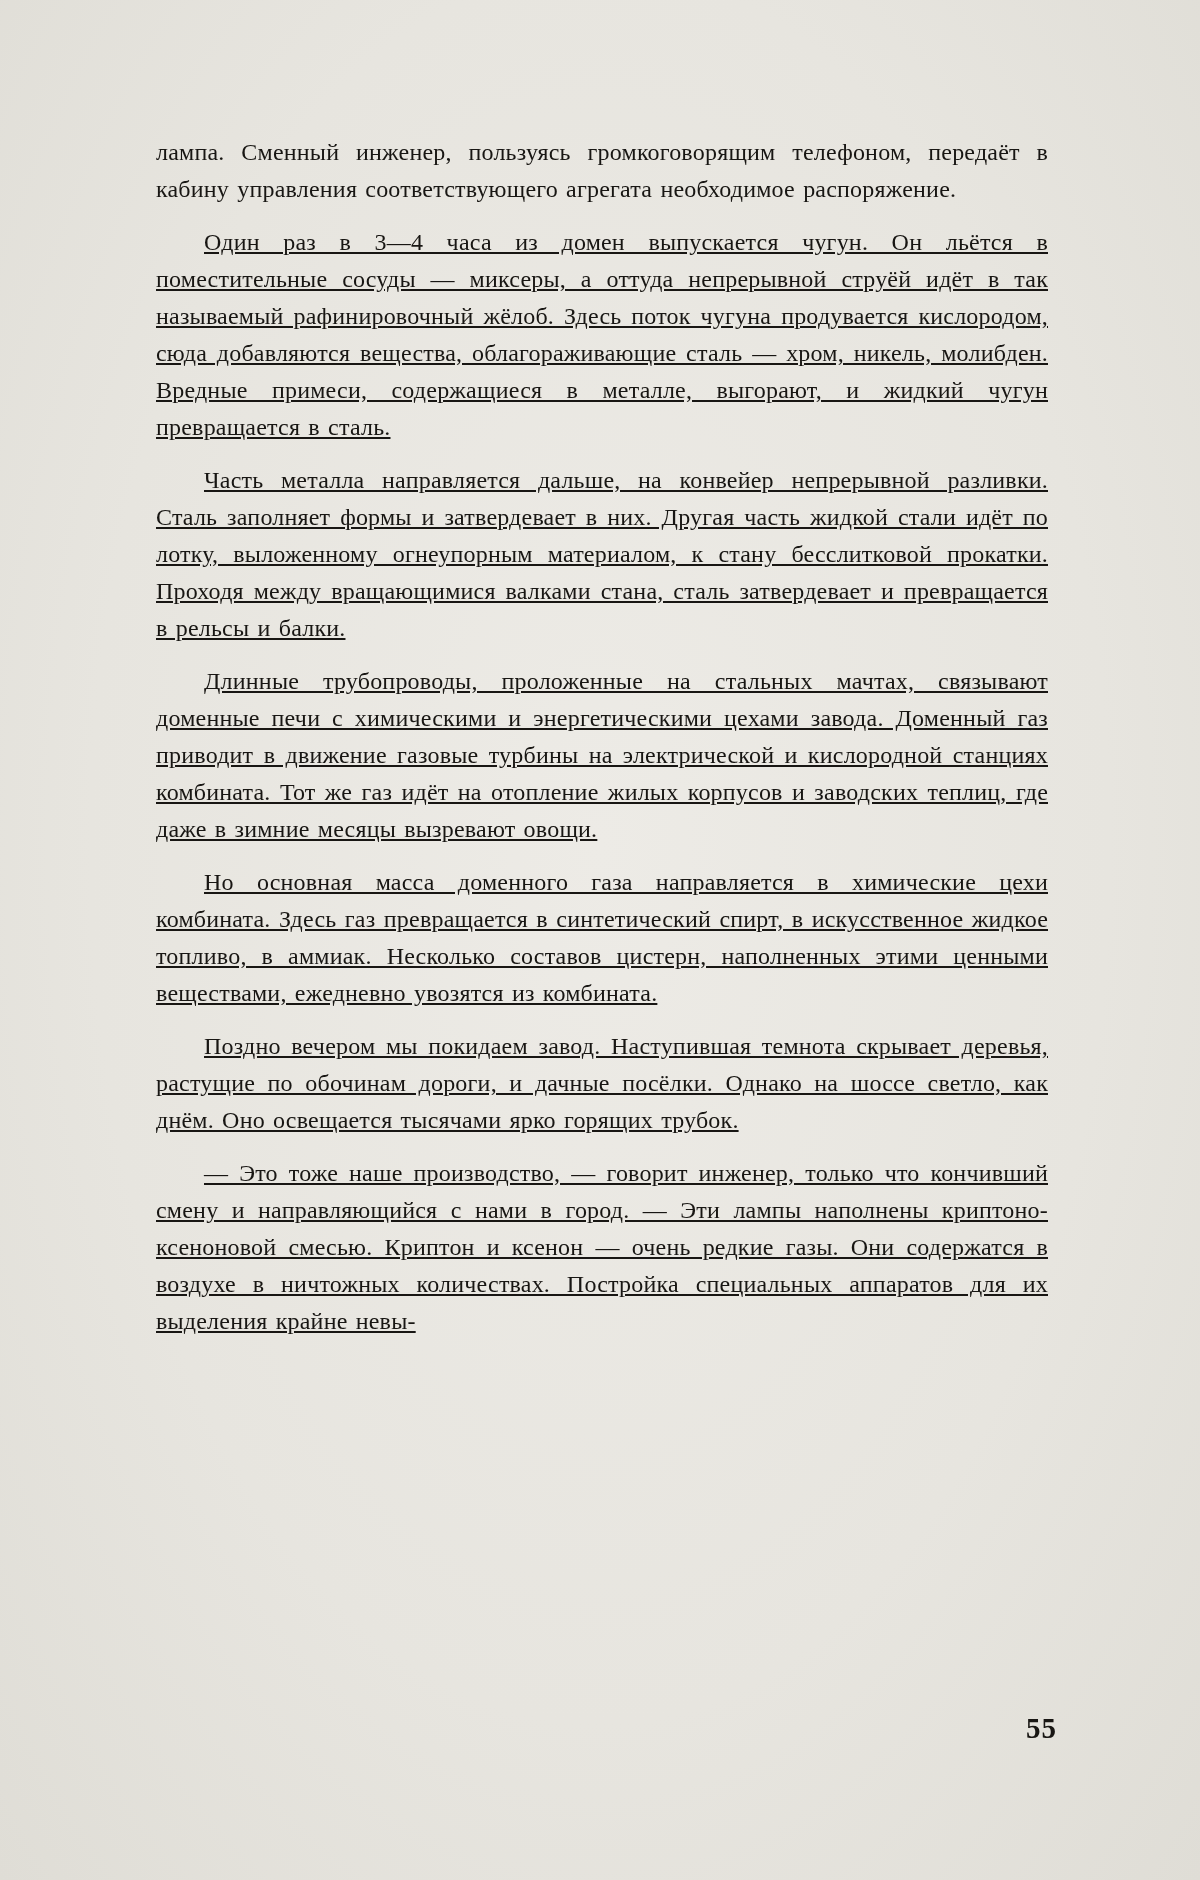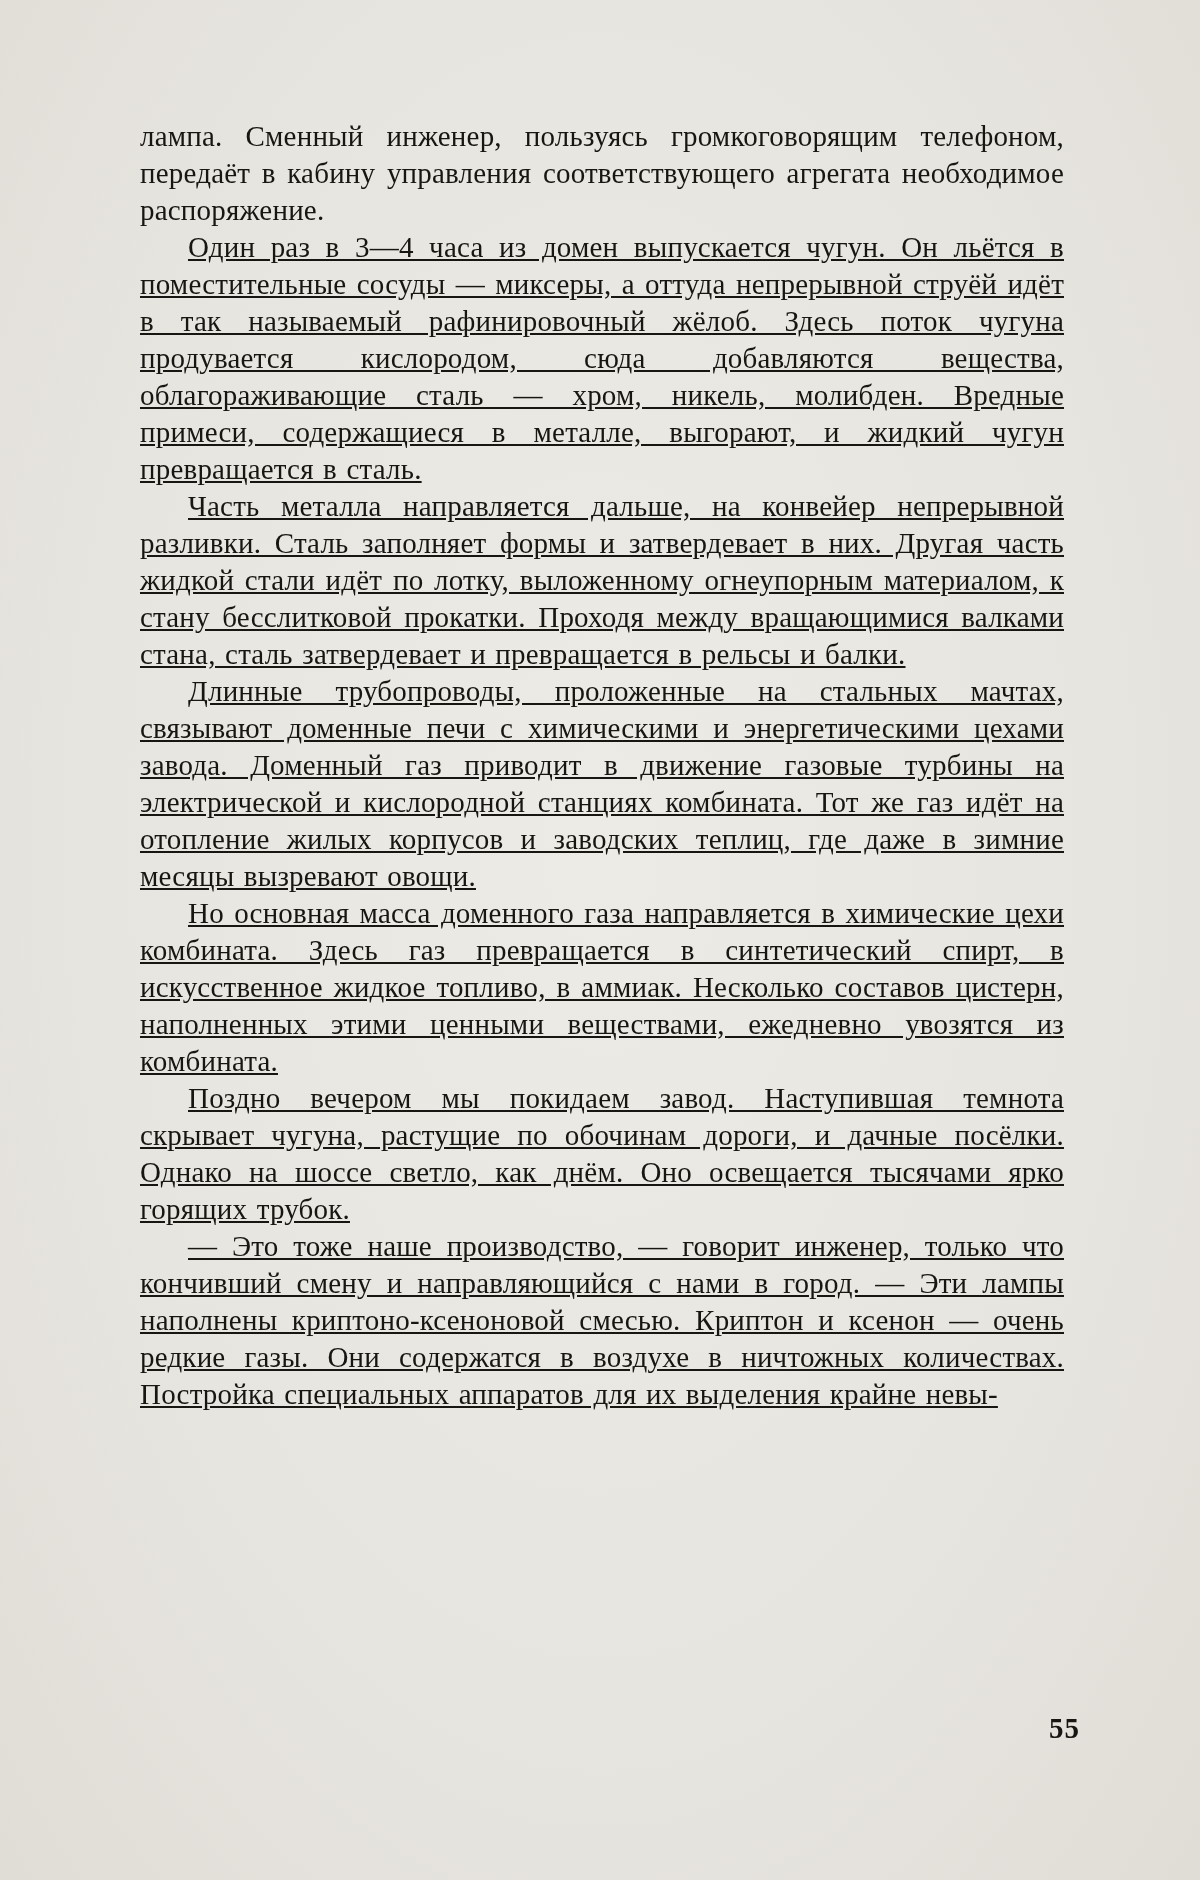--- a/index.html
+++ b/index.html
@@ -20,50 +20,50 @@
     inset: 0;
   }
   .text-block {
     position: absolute;
     left: 140px;
     top: 118px;
     width: 924px;
     text-align: justify;
   }
   .para {
-    margin: 0;
-    font-size: 29px;
+    margin: 16px;
+    font-size: 24px;
     line-height: 37px;
     letter-spacing: 0.2px;
     word-spacing: 2px;
     text-indent: 0;
   }
   .para.indent {
     text-indent: 48px;
     text-decoration: underline;
   }
   .page-number {
     position: absolute;
-    left: 156px;
+    left: 133px;
     width: 924px;
     top: 1712px;
     text-align: right;
     font-size: 29px;
     font-weight: bold;
     letter-spacing: 1px;
     color: #181613;
   }
 </style>
 </head>
 <body>
 
 <div class="scan-page">
   <div class="text-block">
     <p class="para">лампа. Сменный инженер, пользуясь громкоговорящим телефоном, передаёт в кабину управления соответствующего агрегата необходимое распоряжение.</p>
     <p class="para indent">Один раз в 3—4 часа из домен выпускается чугун. Он льётся в поместительные сосуды — миксеры, а оттуда непрерывной струёй идёт в так называемый рафинировочный жёлоб. Здесь поток чугуна продувается кислородом, сюда добавляются вещества, облагораживающие сталь — хром, никель, молибден. Вредные примеси, содержащиеся в металле, выгорают, и жидкий чугун превращается в сталь.</p>
     <p class="para indent">Часть металла направляется дальше, на конвейер непрерывной разливки. Сталь заполняет формы и затвердевает в них. Другая часть жидкой стали идёт по лотку, выложенному огнеупорным материалом, к стану бесслитковой прокатки. Проходя между вращающимися валками стана, сталь затвердевает и превращается в рельсы и балки.</p>
     <p class="para indent">Длинные трубопроводы, проложенные на стальных мачтах, связывают доменные печи с химическими и энергетическими цехами завода. Доменный газ приводит в движение газовые турбины на электрической и кислородной станциях комбината. Тот же газ идёт на отопление жилых корпусов и заводских теплиц, где даже в зимние месяцы вызревают овощи.</p>
     <p class="para indent">Но основная масса доменного газа направляется в химические цехи комбината. Здесь газ превращается в синтетический спирт, в искусственное жидкое топливо, в аммиак. Несколько составов цистерн, наполненных этими ценными веществами, ежедневно увозятся из комбината.</p>
-    <p class="para indent">Поздно вечером мы покидаем завод. Наступившая темнота скрывает чугуна, растущие по обочинам дороги, и дачные посёлки. Однако на шоссе светло, как днём. Оно освещается тысячами ярко горящих трубок.</p>
+    <p class="para indent">Поздно вечером мы покидаем завод. Наступившая темнота скрывает деревья, растущие по обочинам дороги, и дачные посёлки. Однако на шоссе светло, как днём. Оно освещается тысячами ярко горящих трубок.</p>
     <p class="para indent">— Это тоже наше производство, — говорит инженер, только что кончивший смену и направляющийся с нами в город. — Эти лампы наполнены криптоно-ксеноновой смесью. Криптон и ксенон — очень редкие газы. Они содержатся в воздухе в ничтожных количествах. Постройка специальных аппаратов для их выделения крайне невы-</p>
   </div>
   <div class="page-number">55</div>
 </div>
 
 </body></html>

